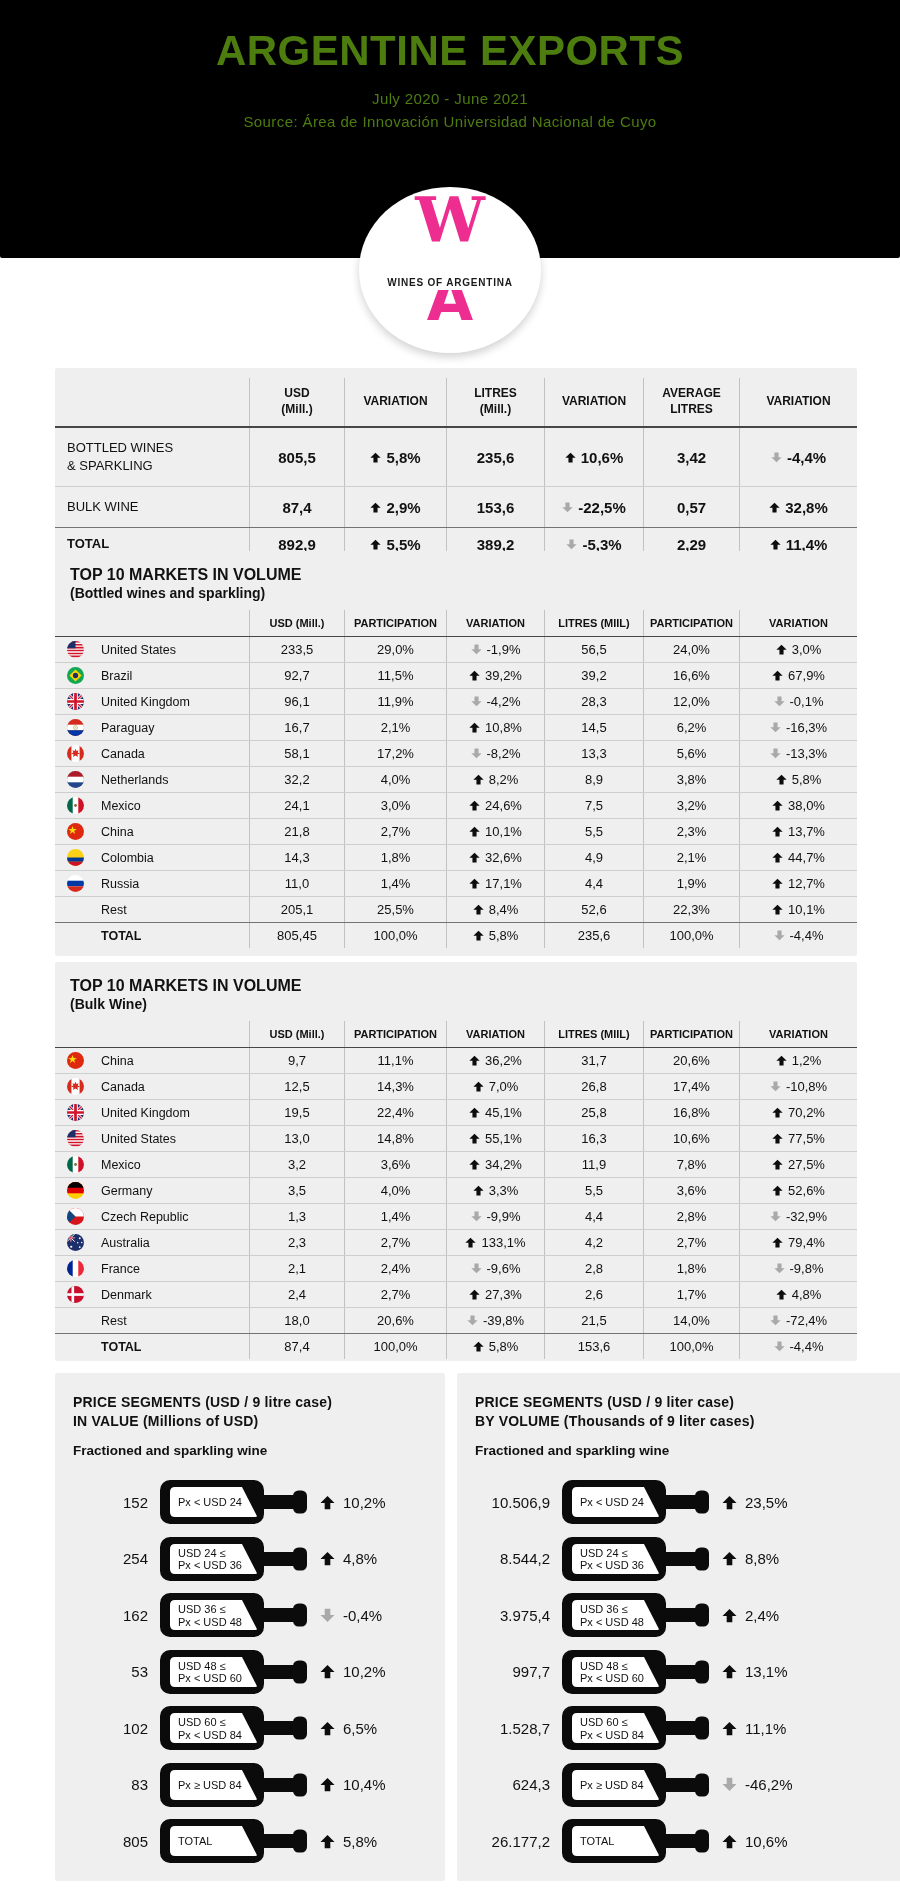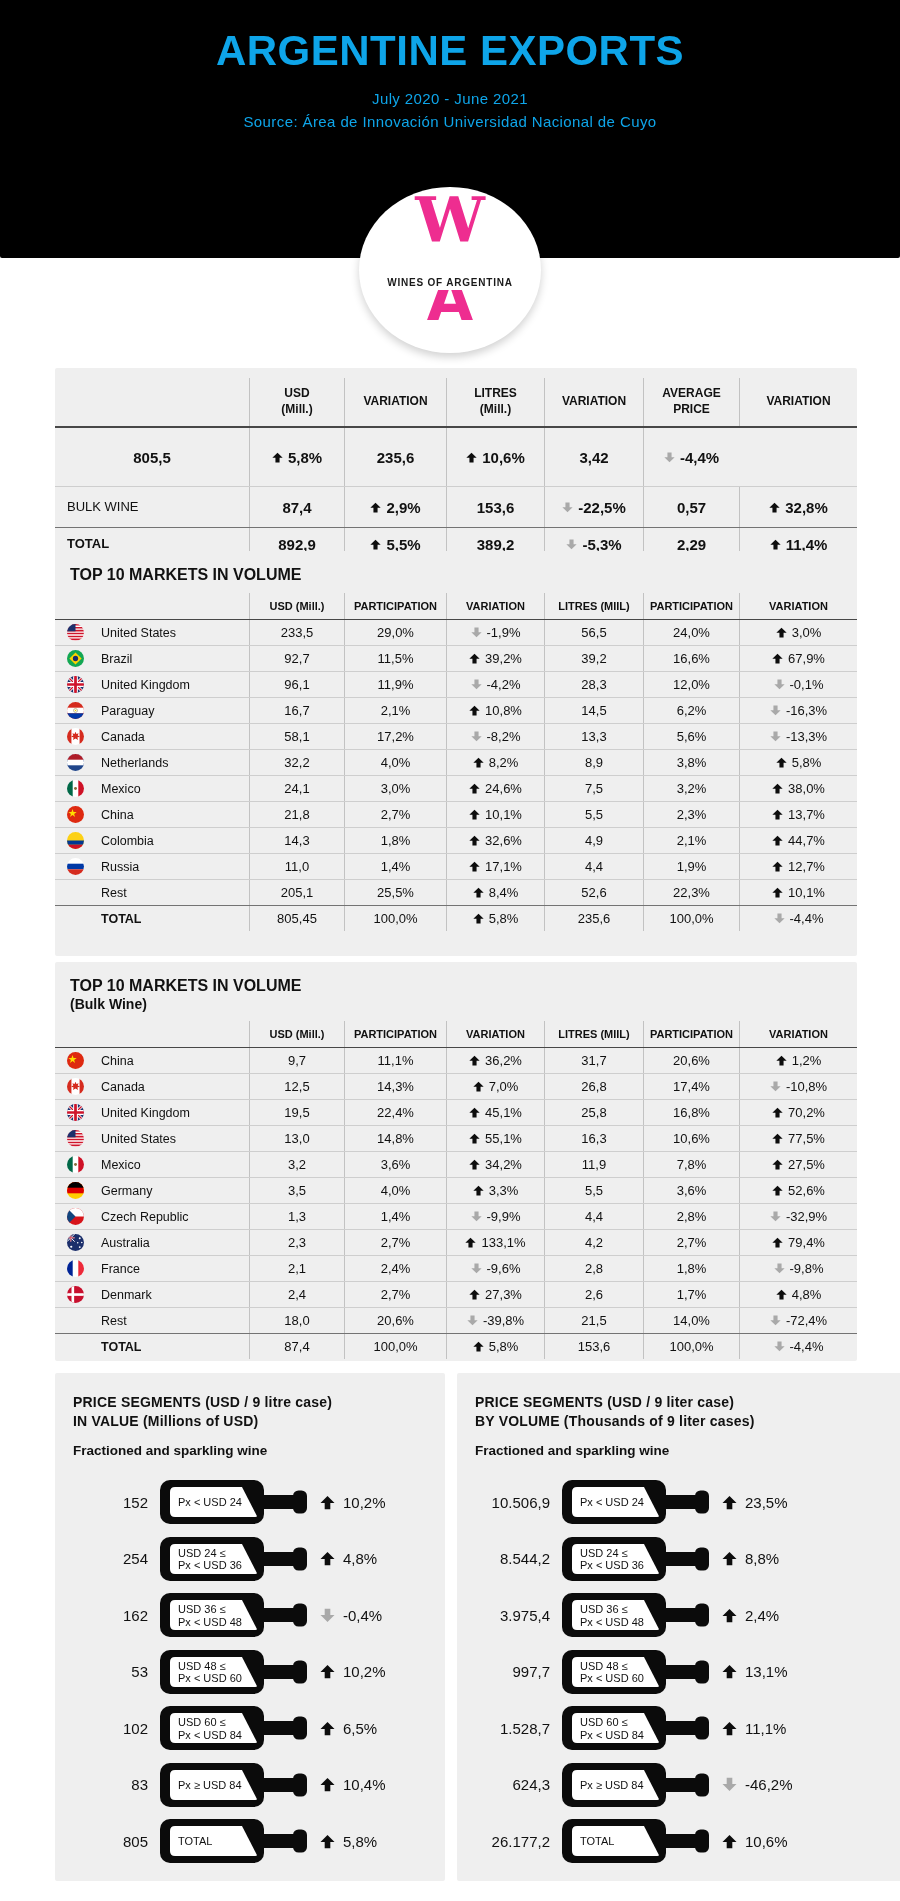--- a/index.html
+++ b/index.html
@@ -1,21 +1,21 @@
 <!DOCTYPE html>
 <html><head>
 <meta charset="utf-8">
 <style>
   html,body{margin:0;padding:0;background:#fff;}
   .page{position:relative;width:900px;height:1901px;background:#fff;
         font-family:"Liberation Sans",sans-serif;color:#111;overflow:hidden;}
 
   
   .hero{position:absolute;left:0;top:0;width:900px;height:258px;background:#000;
-        color:#0ea5e9;text-align:center;border-radius:0 0 2px 2px;}
+        color:#4d7c0f;text-align:center;border-radius:0 0 2px 2px;}
   .hero h1{margin:0;padding-top:27px;font-size:42px;font-weight:800;letter-spacing:.5px;}
   .hero h2{margin:4px 0 0;font-size:23px;font-weight:600;letter-spacing:.6px;}
   .hero .period{margin-top:15px;font-size:15px;font-weight:400;letter-spacing:.4px;}
   .hero .source{margin-top:6px;font-size:15px;font-weight:400;letter-spacing:.4px;}
 
   
   .logo{position:absolute;left:359px;top:187px;width:182px;height:166px;background:#fff;
         border-radius:50%;box-shadow:0 4px 9px rgba(0,0,0,.18);z-index:5;}
   .logo-w{position:absolute;left:0;right:0;top:2px;text-align:center;
           font-family:"DejaVu Serif",serif;font-weight:700;font-size:62px;line-height:1;}
@@ -114,25 +114,27 @@
     <div class="sum-table">
       <div class="thead" id="summary-head">
           <div class="cell"></div>
           <div class="cell">USD
 (Mill.)</div>
           <div class="cell">VARIATION</div>
           <div class="cell">LITRES
 (Mill.)</div>
           <div class="cell">VARIATION</div>
           <div class="cell">AVERAGE
-PRICE</div>
+LITRES</div>
           <div class="cell">VARIATION</div>
         </div>
       <div id="summary-rows">
           <div class="trow  tall">
+     <div class="cell lbl">BOTTLED WINES
+&amp; SPARKLING</div>
      <div class="cell num">
               <span>805,5</span>
             </div>
             <div class="cell num">
               <svg class="arr  " viewBox="0 0 16 16">
                 <path d="M8 1 L15.5 8.5 H11 V15.2 H5 V8.5 H0.5 Z"></path>
               </svg>
               <span>5,8%</span>
             </div>
             <div class="cell num">
@@ -213,20 +215,21 @@
               </svg>
               <span>11,4%</span>
             </div>
    </div>
         </div>
     </div>
   </section>
 
   <section class="panel panel-bottled mtable">
     <div class="tbl-title">TOP 10 MARKETS IN VOLUME</div>
+    <div class="tbl-sub">(Bottled wines and sparkling)</div>
     <div class="mkt">
       <div class="thead" id="bottled-head">
           <div class="cell"></div>
           <div class="cell">USD (Mill.)</div>
           <div class="cell">PARTICIPATION</div>
           <div class="cell">VARIATION</div>
           <div class="cell">LITRES (MIIL)</div>
           <div class="cell">PARTICIPATION</div>
           <div class="cell">VARIATION</div>
         </div>

